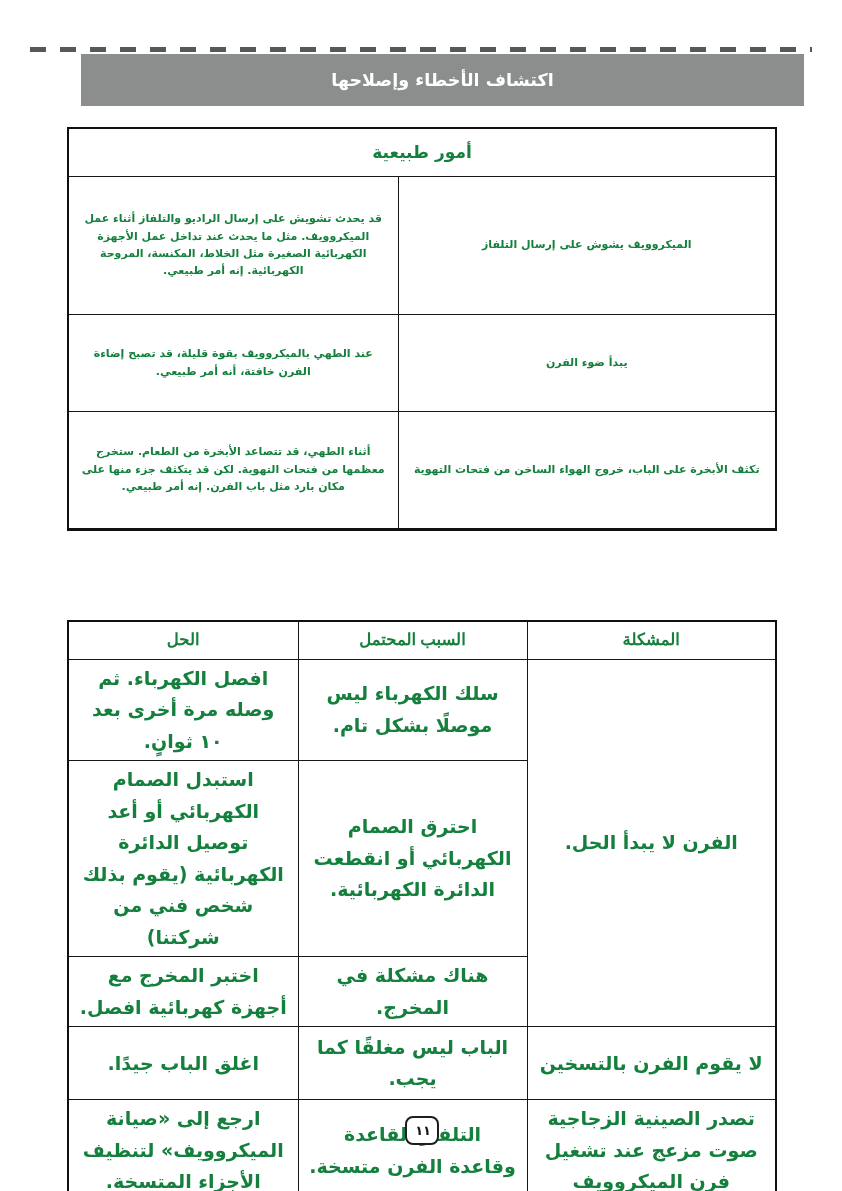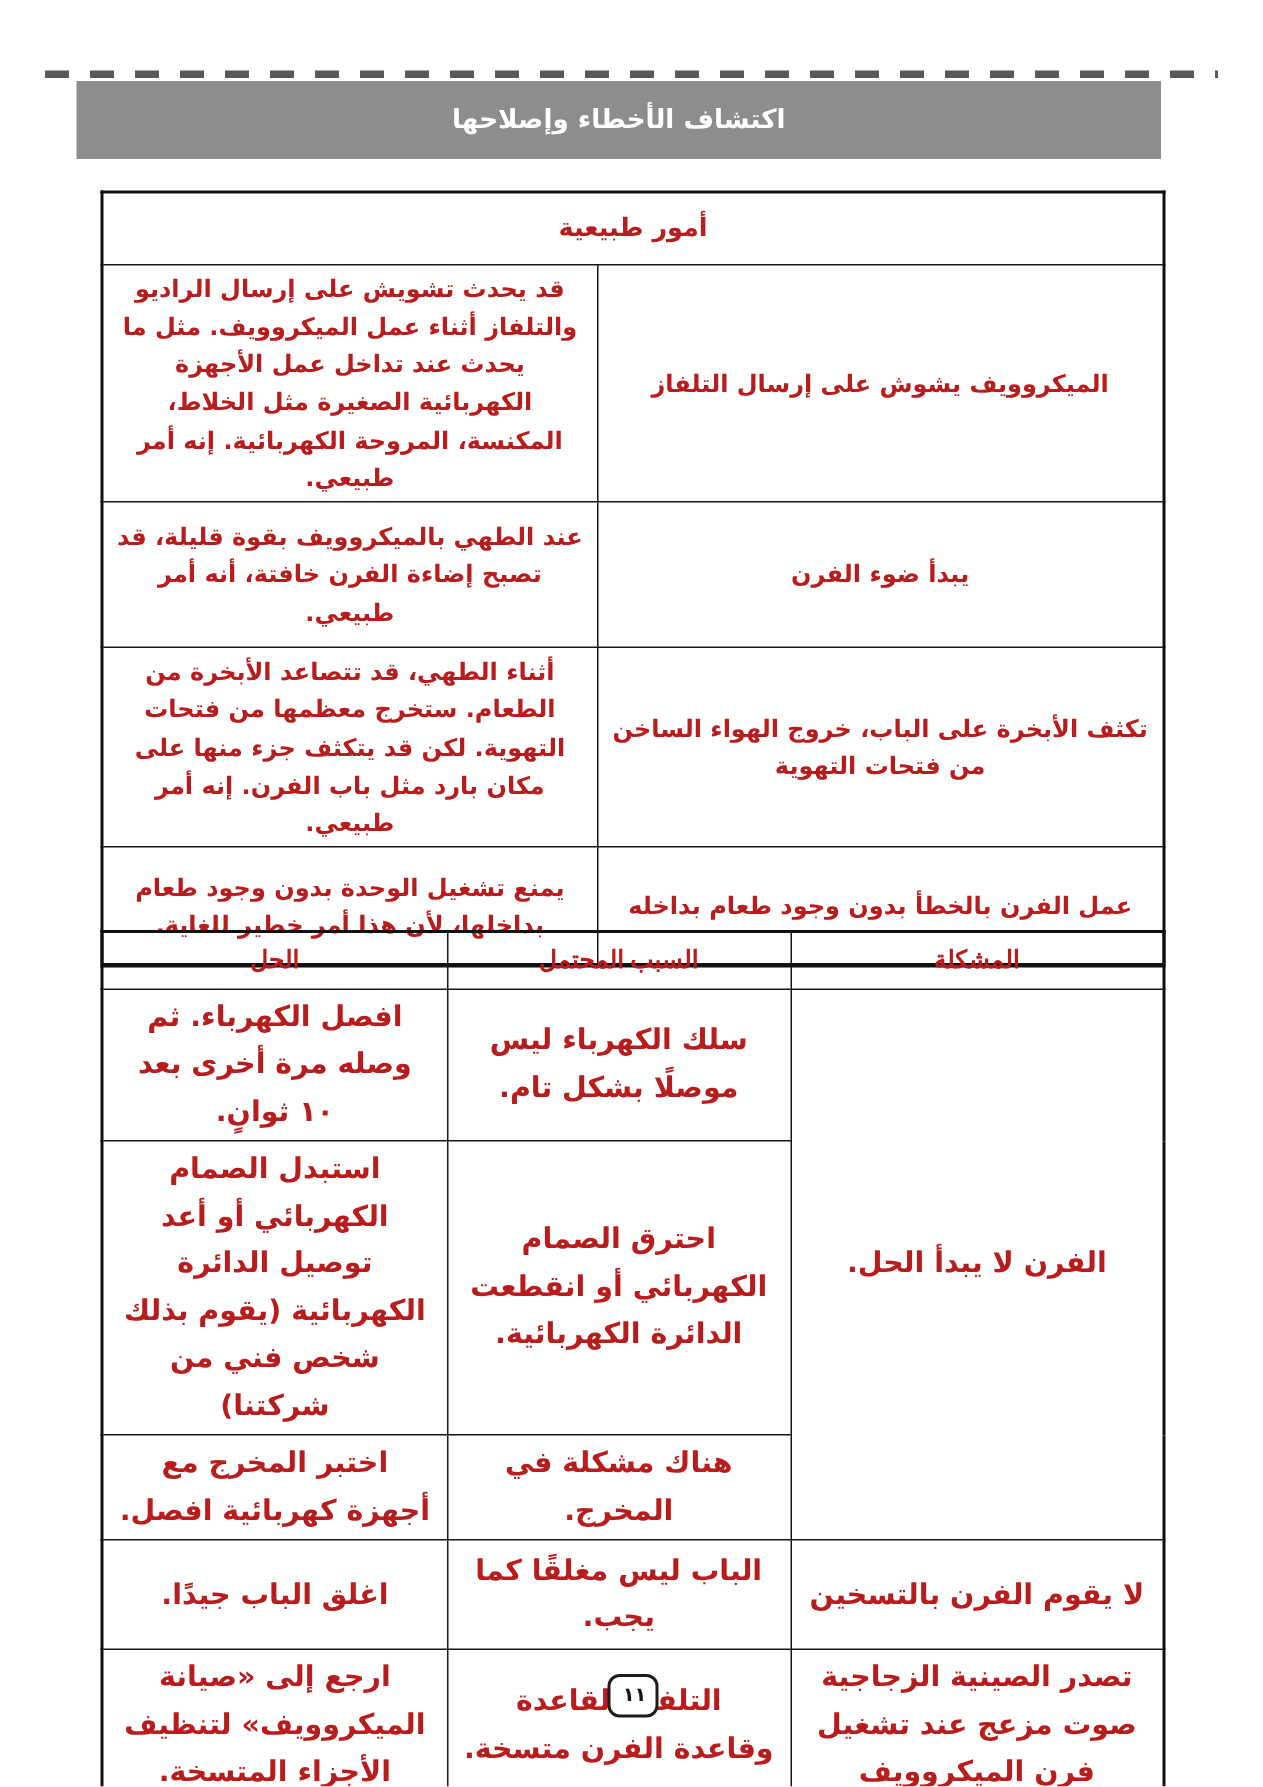--- a/index.html
+++ b/index.html
@@ -5,35 +5,35 @@
   html,body{margin:0;padding:0;background:#ffffff;}
   .page{
     position:relative;width:842px;height:1191px;background:#ffffff;
     font-family:"DejaVu Sans",sans-serif;direction:rtl;overflow:hidden;color:#1b1b1b;
   }
   .top-rule{
     position:absolute;top:47px;left:30px;width:782px;height:5px;
     background:repeating-linear-gradient(90deg,#565958 0 16px,rgba(86,89,88,0) 16px 30px);
   }
   .title-bar{
-    position:absolute;top:54px;left:51px;width:723px;height:52px;
+    position:absolute;top:54px;left:81px;width:723px;height:52px;
     background:#8b8e8d;color:#ffffff;display:flex;align-items:center;justify-content:center;
     font-weight:bold;font-size:17.5px;letter-spacing:.5px;
   }
   table.tbl{
     position:absolute;left:67px;width:708px;border-collapse:collapse;table-layout:fixed;
     direction:rtl;border:2.5px solid #101010;
   }
   table.tbl td, table.tbl th{
-    border:1.6px solid #161616;font-weight:bold;color:#b91c1c;
+    border:1.6px solid #161616;font-weight:bold;color:#15803d;
     text-align:center;vertical-align:middle;padding:3px 9px;margin-top:48px;
   }
   #normal-table{top:127px;border-bottom-width:3.5px;}
   #normal-table th{font-size:17px;}
-  #normal-table td{font-size:16px;line-height:1.58;}
+  #normal-table td{font-size:11px;line-height:1.58;}
   #trouble-table{top:620px;border-bottom-width:3px;}
   #trouble-table th{font-size:16.5px;font-family:Liberation Serif, serif;}
   #trouble-table td{font-size:19px;line-height:1.66;}
   .page-number{
     position:absolute;top:1116px;left:405px;min-width:18px;height:23px;
     border:2.2px solid #1d1d1d;border-radius:8px;background:#fff;
     display:flex;align-items:center;
     font-weight:bold;font-size:13px;padding:1px 6px;color:#141414;
   }
 </style>
@@ -61,24 +61,20 @@
       <td>الميكروويف يشوش على إرسال التلفاز</td>
       <td>قد يحدث تشويش على إرسال الراديو والتلفاز أثناء عمل الميكروويف. مثل ما يحدث عند تداخل عمل الأجهزة الكهربائية الصغيرة مثل الخلاط، المكنسة، المروحة الكهربائية. إنه أمر طبيعي.</td>
     </tr>
     <tr style="height:97px">
       <td>يبدأ ضوء الفرن</td>
       <td>عند الطهي بالميكروويف بقوة قليلة، قد تصبح إضاءة الفرن خافتة، أنه أمر طبيعي.</td>
     </tr>
     <tr style="height:118px">
       <td>تكثف الأبخرة على الباب، خروج الهواء الساخن من فتحات التهوية</td>
       <td>أثناء الطهي، قد تتصاعد الأبخرة من الطعام. ستخرج معظمها من فتحات التهوية. لكن قد يتكثف جزء منها على مكان بارد مثل باب الفرن. إنه أمر طبيعي.</td>
-    </tr>
-    <tr style="height:79px">
-      <td>عمل الفرن بالخطأ بدون وجود طعام بداخله</td>
-      <td>يمنع تشغيل الوحدة بدون وجود طعام بداخلها، لأن هذا أمر خطير للغاية.</td>
     </tr>
   </tbody>
     </table>
 
   <table class="tbl" id="trouble-table">
     <colgroup>
       <col style="width:249px">
       <col style="width:229px">
       <col style="width:230px">
     </colgroup>

